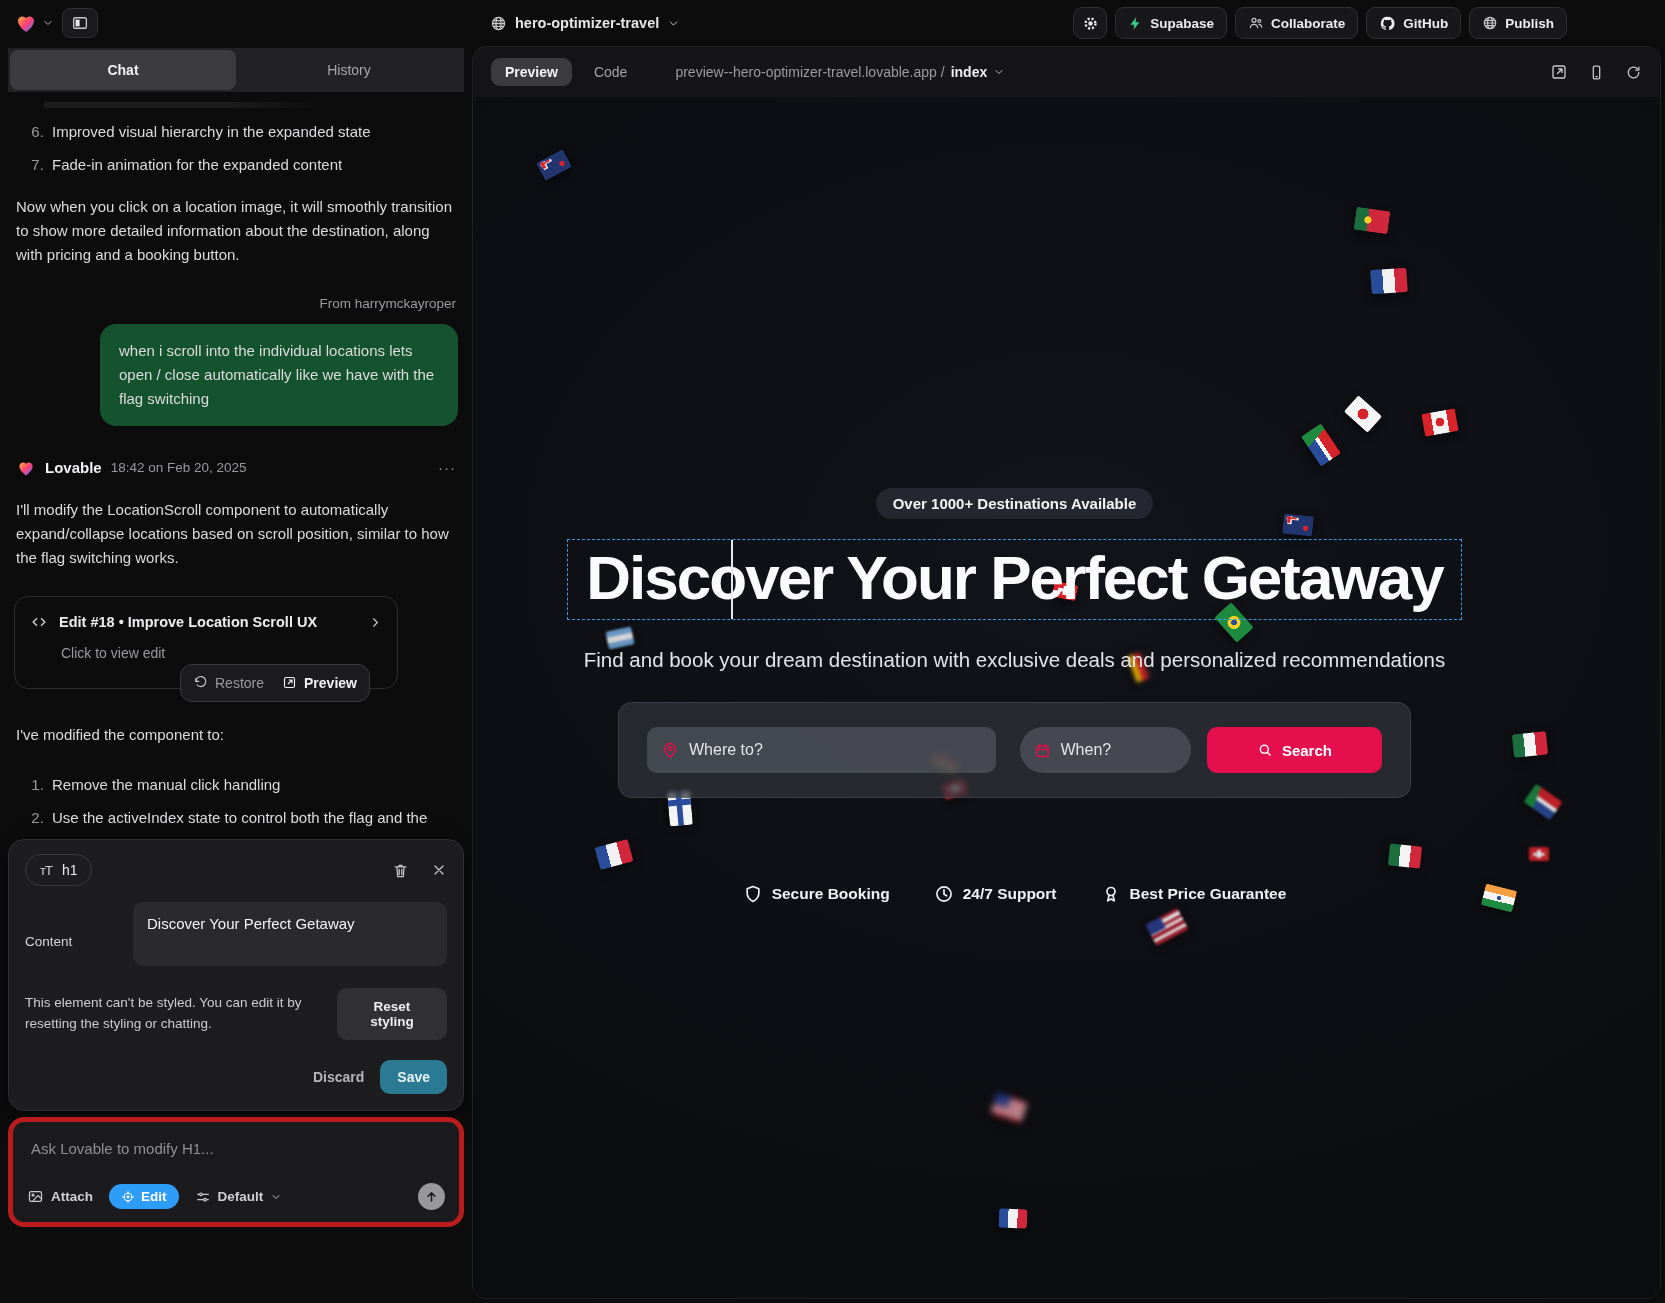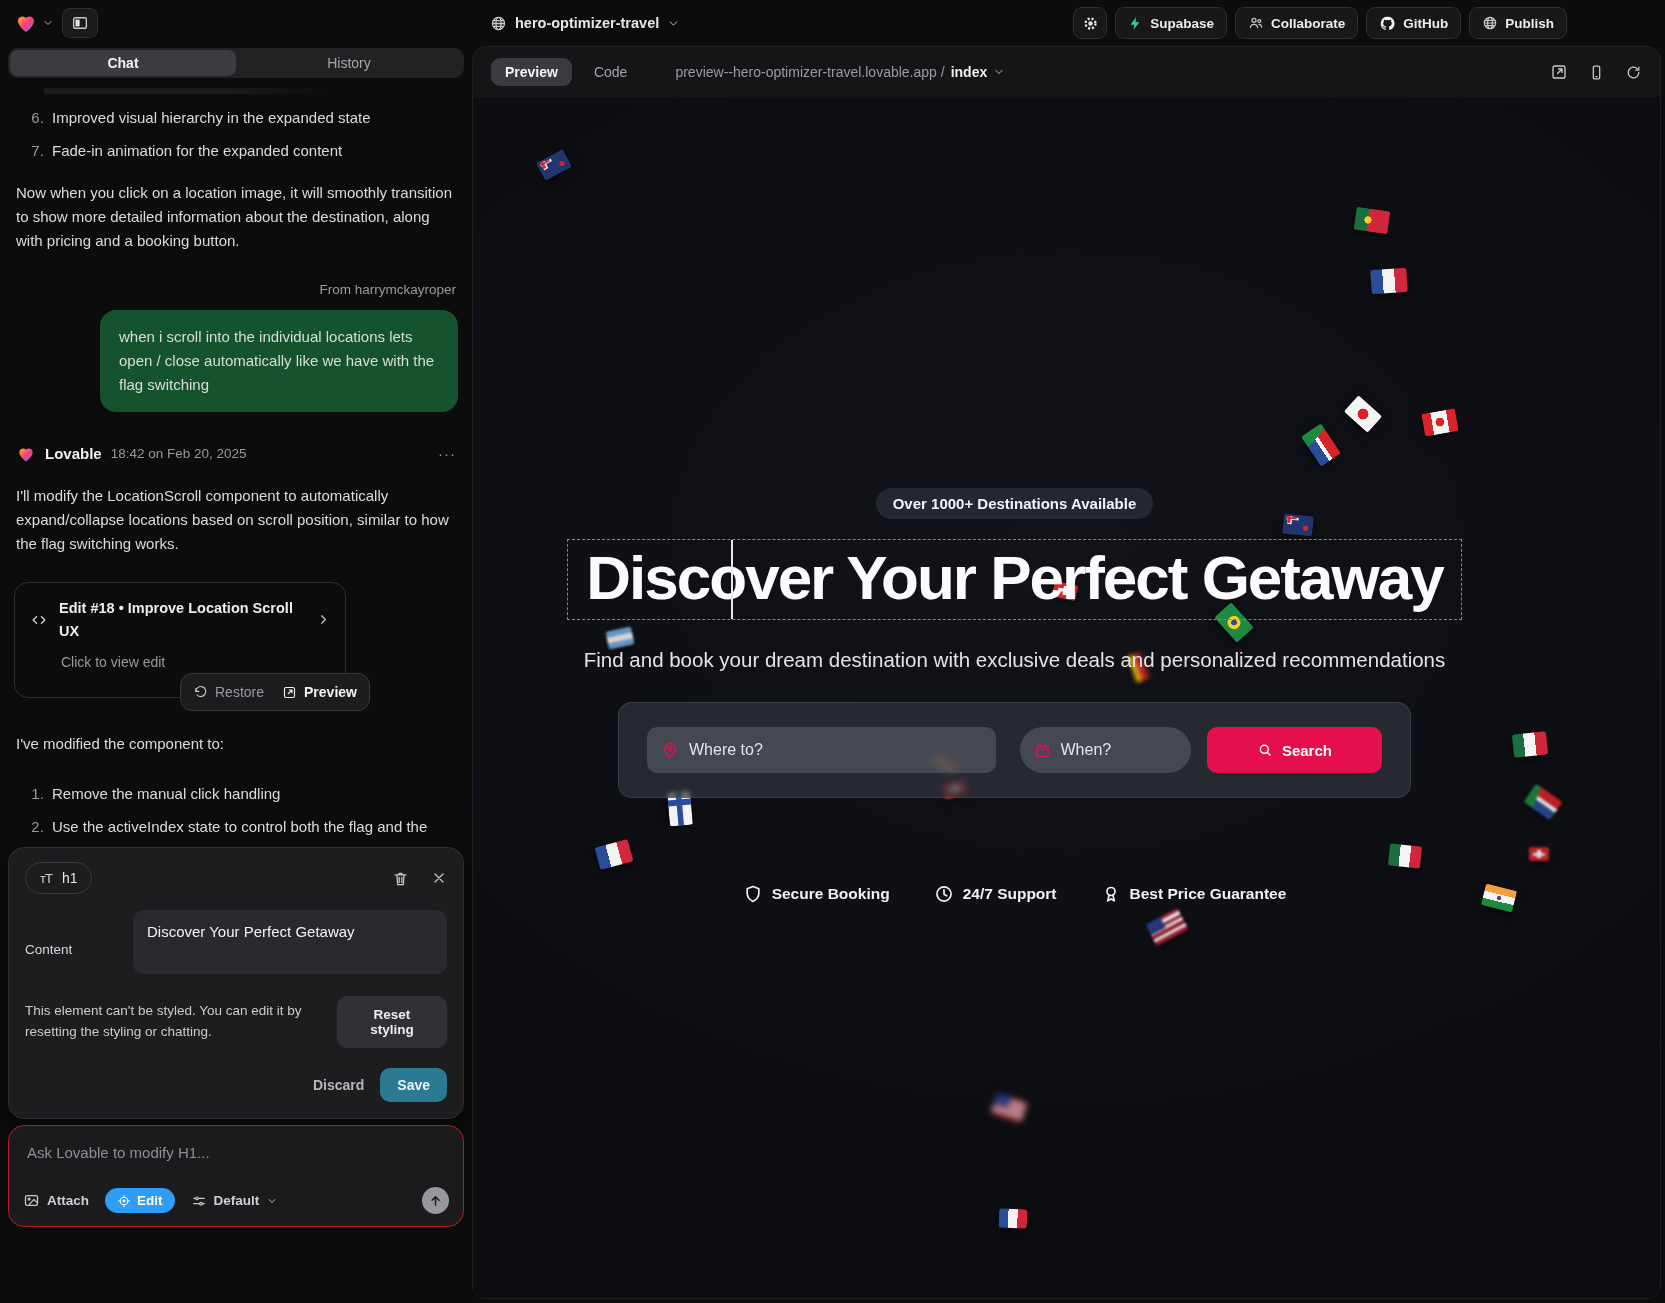--- a/index.html
+++ b/index.html
@@ -17,38 +17,38 @@
   .proj { position:absolute; left:490px; display:flex; align-items:center; gap:8px; font-size:14.5px; font-weight:bold; }
   .tb-right { margin-left:auto; margin-right:84px; display:flex; align-items:center; gap:8px;padding-left:12px; }
   .tb-btn { height:32px; display:flex; align-items:center; gap:7px; padding:0 12px;
     background:#18181a; border:1px solid #2f2f32; border-radius:9px; font-size:13.5px; font-weight:bold; color:#ededef; cursor:pointer; }
   .tb-btn.icon-only { width:34px; padding:0; justify-content:center; }
 
   .app { display:flex; height:1257px; position:relative; }
 
   
   .sidebar { width:472px; display:flex; flex-direction:column; padding:0 8px; }
-  .tabs { display:flex; background:#222225; border-radius:10px; padding:2px; margin:2px 0 10px 0; height:30px; flex:none; }
+  .tabs { display:flex; background:#222225; border-radius:0; padding:2px; margin:2px 0 10px 0; height:44px; flex:none; }
   .tab { flex:1; display:flex; align-items:center; justify-content:center; font-size:14px; color:#a8a8ac; border-radius:8px; cursor:pointer; }
   .tab.active { background:#3c3c40; color:#f2f2f4; font-weight:bold; }
 
   .chat { flex:1; overflow:hidden; padding:0 6px; font-size:15px; line-height:1.6; color:#dcdcde; }
   .clip-line { height:6px; margin:0 0 12px 30px; background:linear-gradient(90deg,#3a3a3d 0 60%, transparent 95%); opacity:.35; border-radius:2px; width:300px; }
   .chat ol { margin:0 0 18px 34px; }
   .chat ol li { margin-bottom:9px; padding-left:4px; }
   .chat ol li::marker { color:#9a9a9f; }
   .chat p { margin:0 0 26px 2px; }
   .from { text-align:right; font-size:13.5px; color:#9a9a9f; margin:0 2px 9px 0; }
   .bubble { margin-left:86px; background:#14532d; border-radius:16px; padding:15px 19px; margin-bottom:30px; }
   .msg-head { display:flex; align-items:center; gap:9px; margin:0 2px 18px 2px; }
   .msg-name { font-weight:bold; font-size:15px; color:#f1f1f3; }
   .msg-time { font-size:13.5px; color:#98989d; }
   .msg-menu { margin-left:auto; color:#98989d; font-size:15px; letter-spacing:1px; cursor:pointer; }
   .edit-wrap { position:relative; margin:4px 0 34px 0; }
-  .edit-card { width:332px; border:1px solid #2d2d30; border-radius:14px; padding:14px 14px 24px 14px; cursor:pointer; }
+  .edit-card { width:384px; border:1px solid #2d2d30; border-radius:14px; padding:14px 14px 24px 14px; cursor:pointer; }
   .ec-row { display:flex; align-items:center; gap:10px; font-size:14.5px; font-weight:bold; color:#ededef; }
   .ec-title { flex:1; }
   .ec-sub { margin:8px 0 0 32px; font-size:14px; color:#9a9a9f; font-weight:normal; }
   .hover-pill { position:absolute; left:166px; bottom:-13px; display:flex; align-items:center; gap:18px;
     background:#1c1c1f; border:1px solid #39393d; border-radius:12px; padding:7px 12px; font-size:14px; }
   .hp-btn { display:flex; align-items:center; gap:7px; cursor:pointer; color:#9a9a9f; }
   .hp-btn.primary { color:#f2f2f4; font-weight:bold; }
 
   
   .editor { flex:none; background:#1d1d20; border:1px solid #2e2e32; border-radius:16px; padding:14px 16px 16px 16px; margin:6px 0 6px 0; box-shadow:0 8px 24px rgba(0,0,0,.45); }
@@ -63,21 +63,21 @@
     color:#f3f3f5; font-size:15px; font-family:inherit; resize:none; outline:none; }
   .ed-note-row { display:flex; align-items:center; gap:16px; margin-top:22px; }
   .ed-note { width:310px; font-size:13.5px; color:#cccccf; line-height:1.55; }
   .reset-btn { margin-left:auto; background:#313135; border:none; border-radius:10px; padding:11px 15px;
     color:#ededf0; font-size:13.5px; font-weight:bold; cursor:pointer; }
   .ed-foot { display:flex; justify-content:flex-end; align-items:center; gap:16px; margin-top:20px; }
   .discard-btn { background:none; border:none; color:#b6b6ba; font-size:14px; font-weight:bold; cursor:pointer; }
   .save-btn { background:#2a7a93; border:none; border-radius:10px; padding:9px 17px; color:#e9f5f9; font-size:14px; font-weight:bold; cursor:pointer; }
 
   
-  .composer { flex:none; background:#1b1b1e; border:1px solid #b91c1c; border-radius:16px; padding:16px 14px 12px 14px; margin-bottom:76px; }
+  .composer { flex:none; background:#1b1b1e; border:5px solid #b91c1c; border-radius:16px; padding:16px 14px 12px 14px; margin-bottom:76px; }
   .comp-ph { font-size:15px; color:#8f8f94; margin:2px 2px 26px 4px; cursor:text; }
   .comp-row { display:flex; align-items:center; gap:16px; }
   .comp-item { display:flex; align-items:center; gap:7px; font-size:13.5px; font-weight:bold; color:#cfcfd3; cursor:pointer; }
   .edit-pill { display:flex; align-items:center; gap:6px; background:#2e9df7; border-radius:999px; padding:5px 12px;
     color:#fff; font-size:13.5px; font-weight:bold; cursor:pointer; }
   .send-btn { margin-left:auto; width:27px; height:27px; border-radius:50%; background:#97979c;
     display:flex; align-items:center; justify-content:center; cursor:pointer; }
 
   
   .preview-panel { position:absolute; left:472px; top:0; width:1189px; height:1253px;

